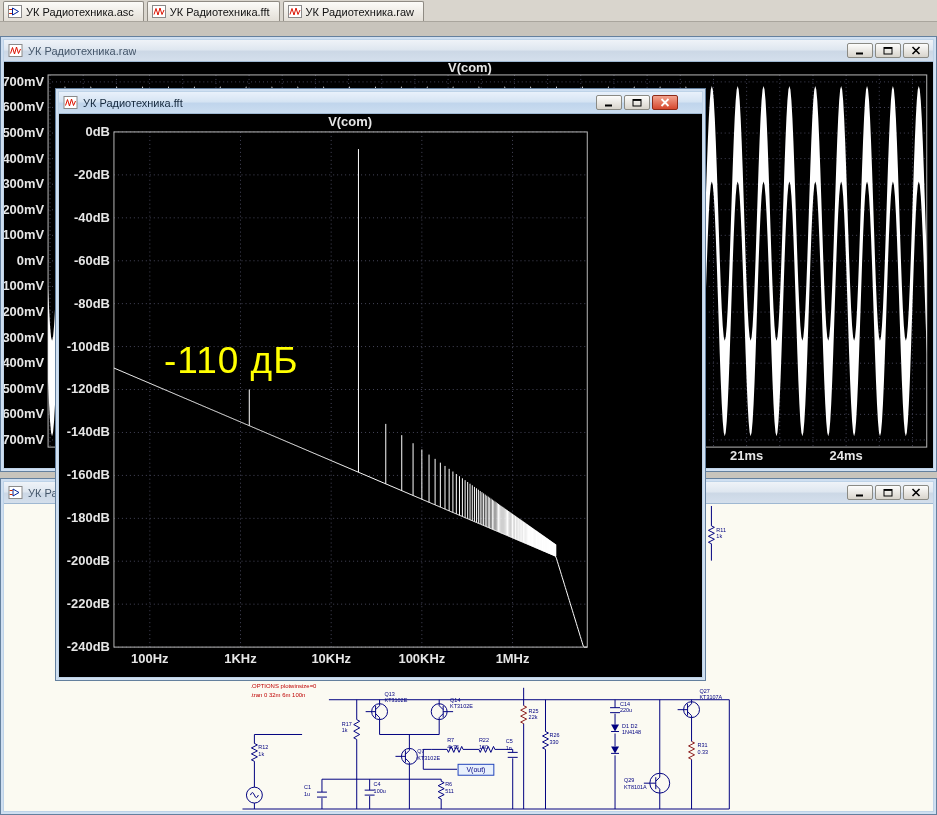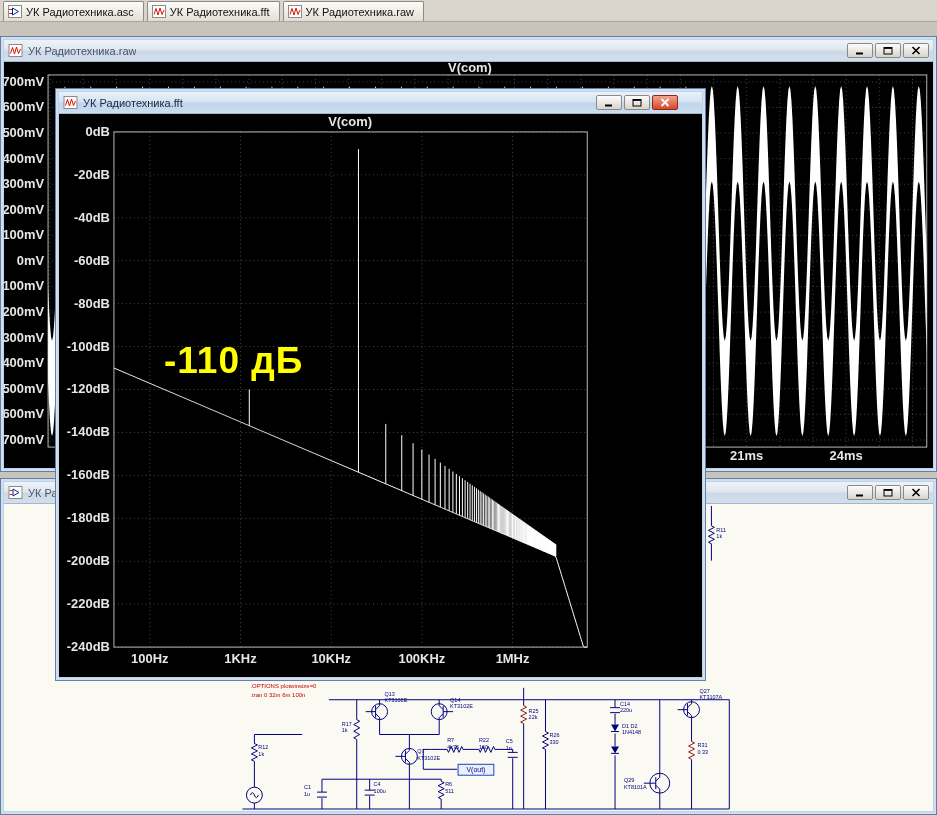--- a/index.html
+++ b/index.html
@@ -17,21 +17,21 @@
 .win-buttons{margin-left:auto;display:flex;gap:2px;flex:0 0 auto}
 .wbtn{width:26px;height:15px;background:linear-gradient(#fdfdfc,#d8d4cc);border:1px solid #8a8a84;border-radius:2px;display:inline-flex;align-items:center;justify-content:center}
 .wbtn.close-red{background:linear-gradient(#f2a38e,#d6482e);border-color:#8c2a18}
 .client{position:absolute;left:3px;right:3px;top:25px;bottom:3px;overflow:hidden}
 .client.black{background:#000}
 .client.white{background:#fbfaf2}
 #win-raw{left:0;top:36px;width:937px;height:436px;z-index:10}
 #win-sch{left:0;top:478px;width:937px;height:337px;z-index:20}
 #win-fft{left:55px;top:88px;width:651px;height:593px;z-index:30}
 #win-fft .win-buttons{margin-right:20px}
-#fft-annot{position:absolute;left:105px;top:226px;font-size:37px;font-weight:700;color:#ffff00;letter-spacing:1px;white-space:nowrap}
+#fft-annot{position:absolute;left:105px;top:226px;font-size:37px;font-weight:400;color:#ffff00;letter-spacing:1px;white-space:nowrap}
 </style>
 </head>
 <body>
 
 <div id="app">
 
   <div class="tabbar">
     <div class="tab">
       <span class="tabicon">
           <svg width="14" height="13" viewBox="0 0 14 13">

